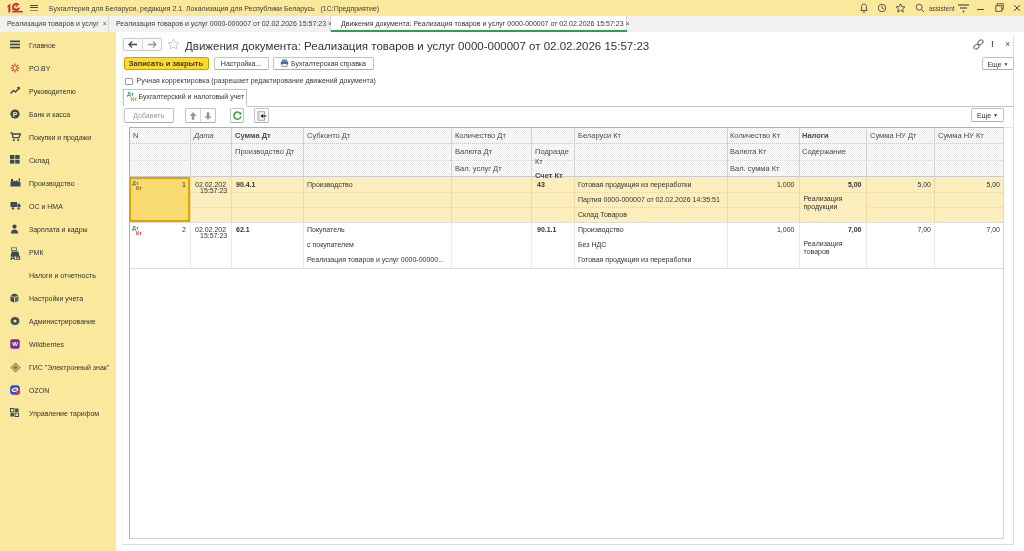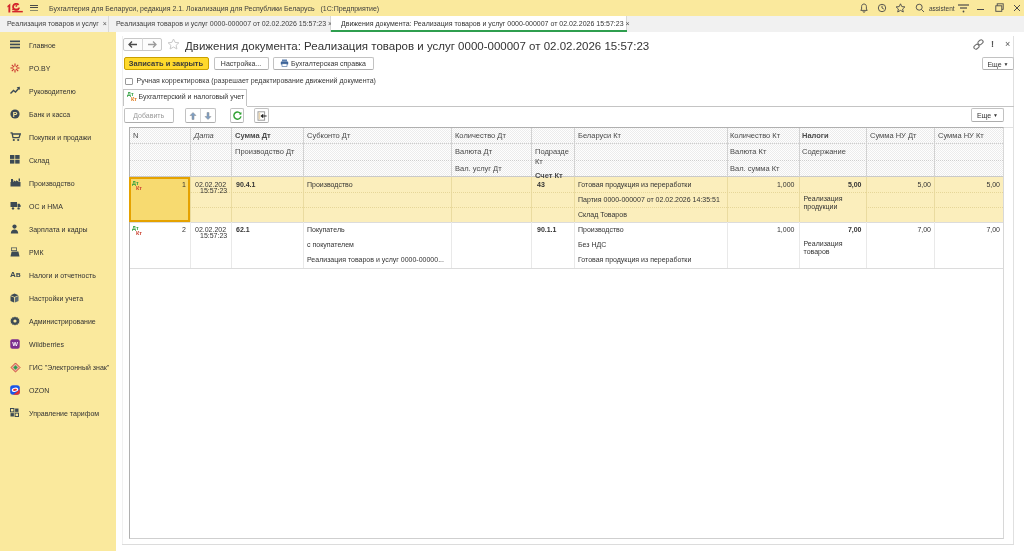--- a/index.html
+++ b/index.html
@@ -181,21 +181,21 @@
       <div class="a" style="left:10px;top:246.5px;width:11px;height:11px;text-align:center">
         <svg width="10" height="10" viewBox="0 0 10 10">
           <g fill="#3C4A54">
             <rect x="1" y="0.5" width="6" height="3.4"></rect>
             <rect x="1.7" y="1.2" width="4.6" height="2" fill="#FAE99D"></rect>
             <path d="M0.5 9.5 L1.6 4.6 L8.4 4.6 L9.5 9.5 Z"></path>
           </g>
         </svg>
       </div>
       <div class="a t7" style="left:29px;top:247.5px;color:#333">РМК</div>
-      <div class="a" style="left:10px;top:269px;width:11px;height:11px;text-align:center">
+      <div class="a" style="left:10px;top:252px;width:11px;height:11px;text-align:center">
         <svg width="11" height="9" viewBox="0 0 11 9">
           <text x="0" y="7.5" font-size="8" font-weight="bold" fill="#3C4A54" font-family="Liberation Sans">Ав</text>
         </svg>
       </div>
       <div class="a t7" style="left:29px;top:270.5px;color:#333">Налоги и отчетность</div>
       <div class="a" style="left:10px;top:292.5px;width:11px;height:11px;text-align:center">
         <svg width="9" height="10" viewBox="0 0 9 10">
           <g fill="#3C4A54">
             <path d="M4.5 0.5 L8.5 2.2 L4.5 3.9 L0.5 2.2 Z"></path>
             <path d="M0.5 2.9 L4.1 4.5 L4.1 9.5 L0.5 7.9 Z"></path>

